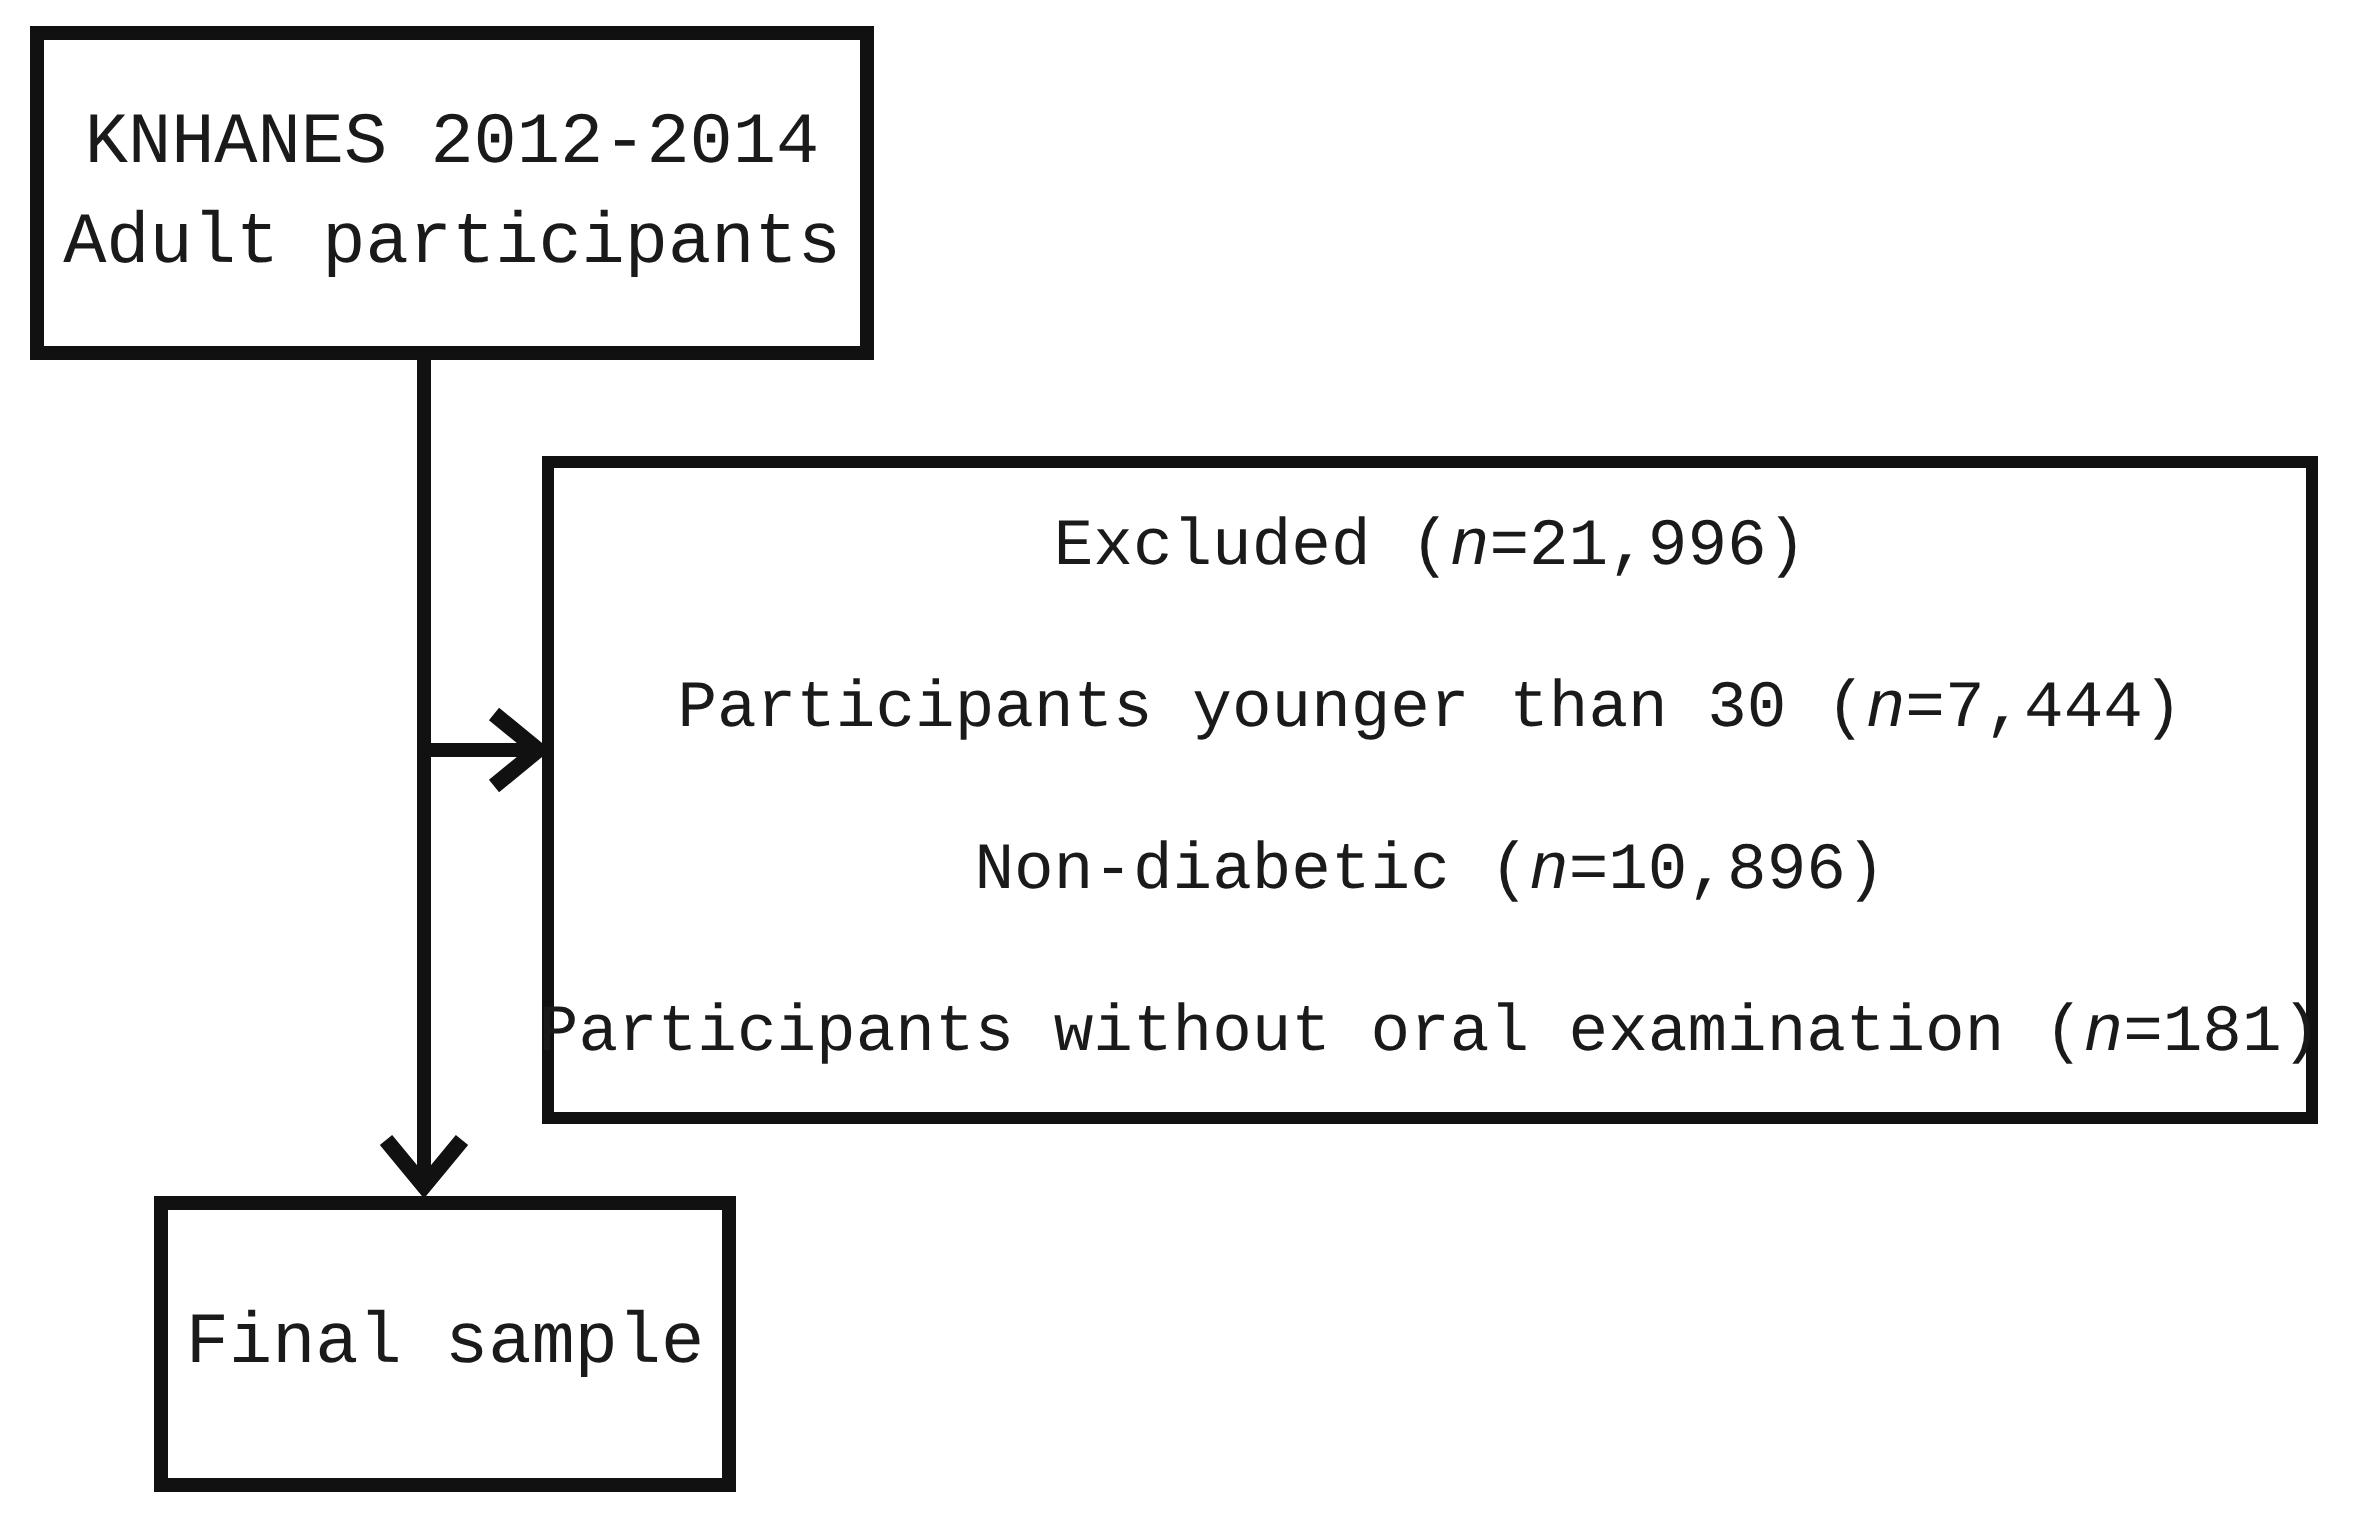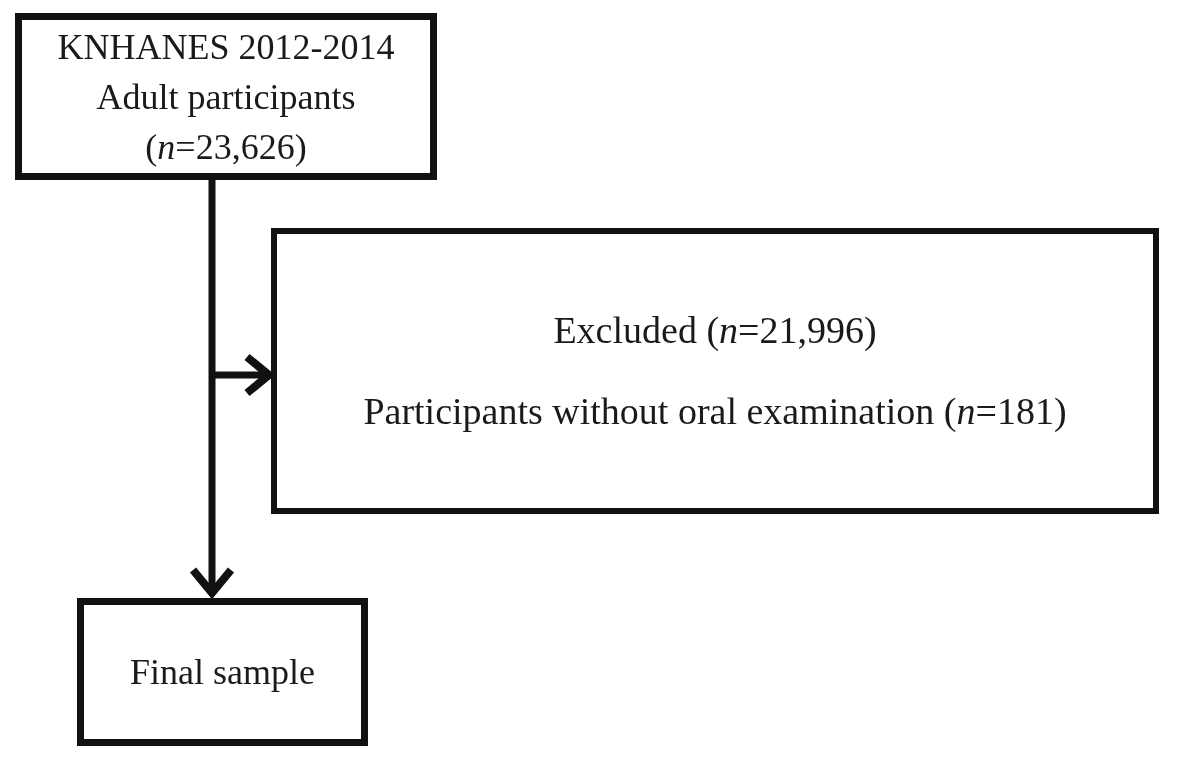--- a/index.html
+++ b/index.html
@@ -10,21 +10,21 @@
   html, body {
     margin: 0;
     padding: 0;
     background: var(--background);
   }
   .canvas {
     position: relative;
     width: 1181px;
     height: 763px;
     background: var(--background);
-    font-family: Liberation Serif, serif;
+    font-family: Liberation Mono, monospace;
     color: var(--text);
     overflow: hidden;
   }
   .connector-layer {
     position: absolute;
     left: 0;
     top: 0;
     width: 1181px;
     height: 763px;
     pointer-events: none;
@@ -57,23 +57,23 @@
     top: 13px;
     width: 422px;
     height: 167px;
     font-size: 36px;
     line-height: 50px;
   }
   #box-excluded {
     left: 271px;
     top: 228px;
     width: 888px;
-    height: 286px;
+    height: 334px;
     border-width: 6px;
-    font-size: 38px;
+    font-size: 33px;
     line-height: 45px;
     gap: 36px;
   }
   #box-final {
     left: 77px;
     top: 598px;
     width: 291px;
     height: 148px;
     font-size: 36px;
     line-height: 50px;
@@ -91,25 +91,26 @@
     <path class="connector" d="M 193 570 L 212 593 L 231 570" stroke-width="8"></path>
 
     <line class="connector" x1="209" y1="375" x2="266" y2="375" stroke-width="7"></line>
 
     <path class="connector" d="M 247 357 L 269 375 L 247 393" stroke-width="8"></path>
   </svg>
 
   <div class="box" id="box-source">
       <div class="line">KNHANES 2012-2014</div>
       <div class="line">Adult participants</div>
-      <div class="line">(<i>n</i>=23,626)</div>
     </div>
 
   <div class="box" id="box-excluded">
       <div class="line">Excluded (<i>n</i>=21,996)</div>
+      <div class="line">Participants younger than 30 (<i>n</i>=7,444)</div>
+      <div class="line">Non-diabetic (<i>n</i>=10,896)</div>
       <div class="line">Participants without oral examination (<i>n</i>=181)</div>
     </div>
 
   <div class="box" id="box-final">
       <div class="line">Final sample</div>
     </div>
 
 </div>
 
 </body></html>

